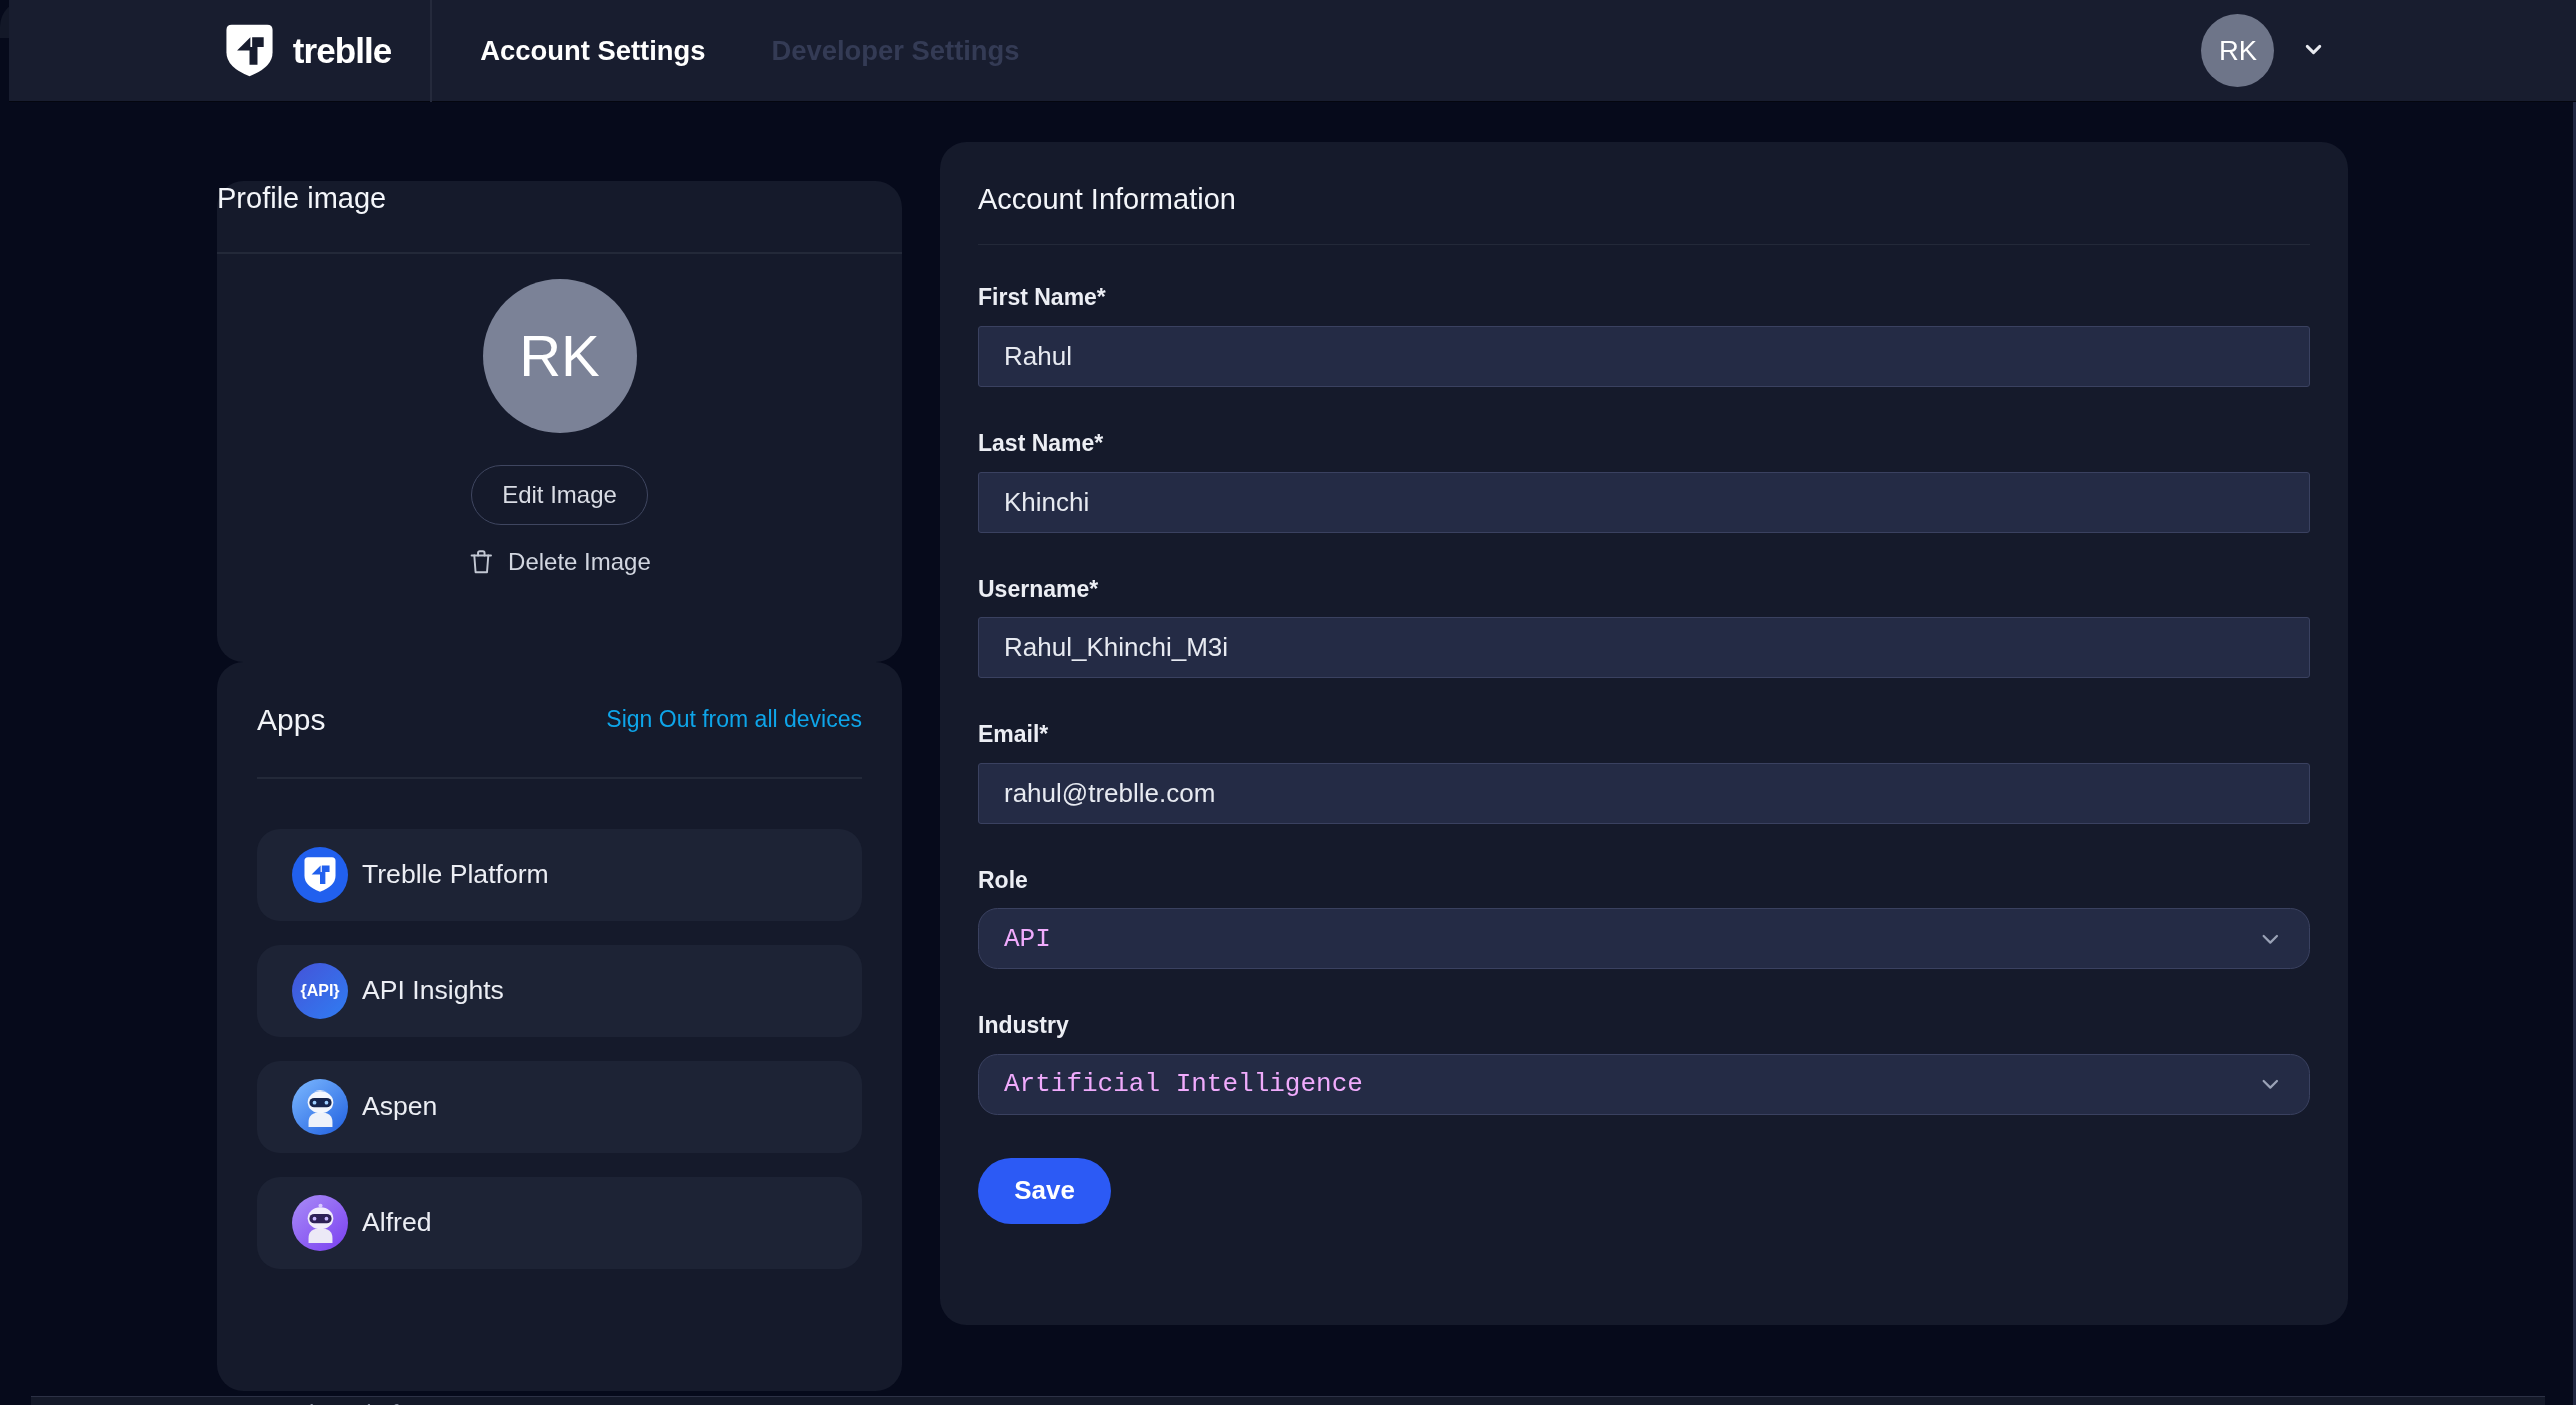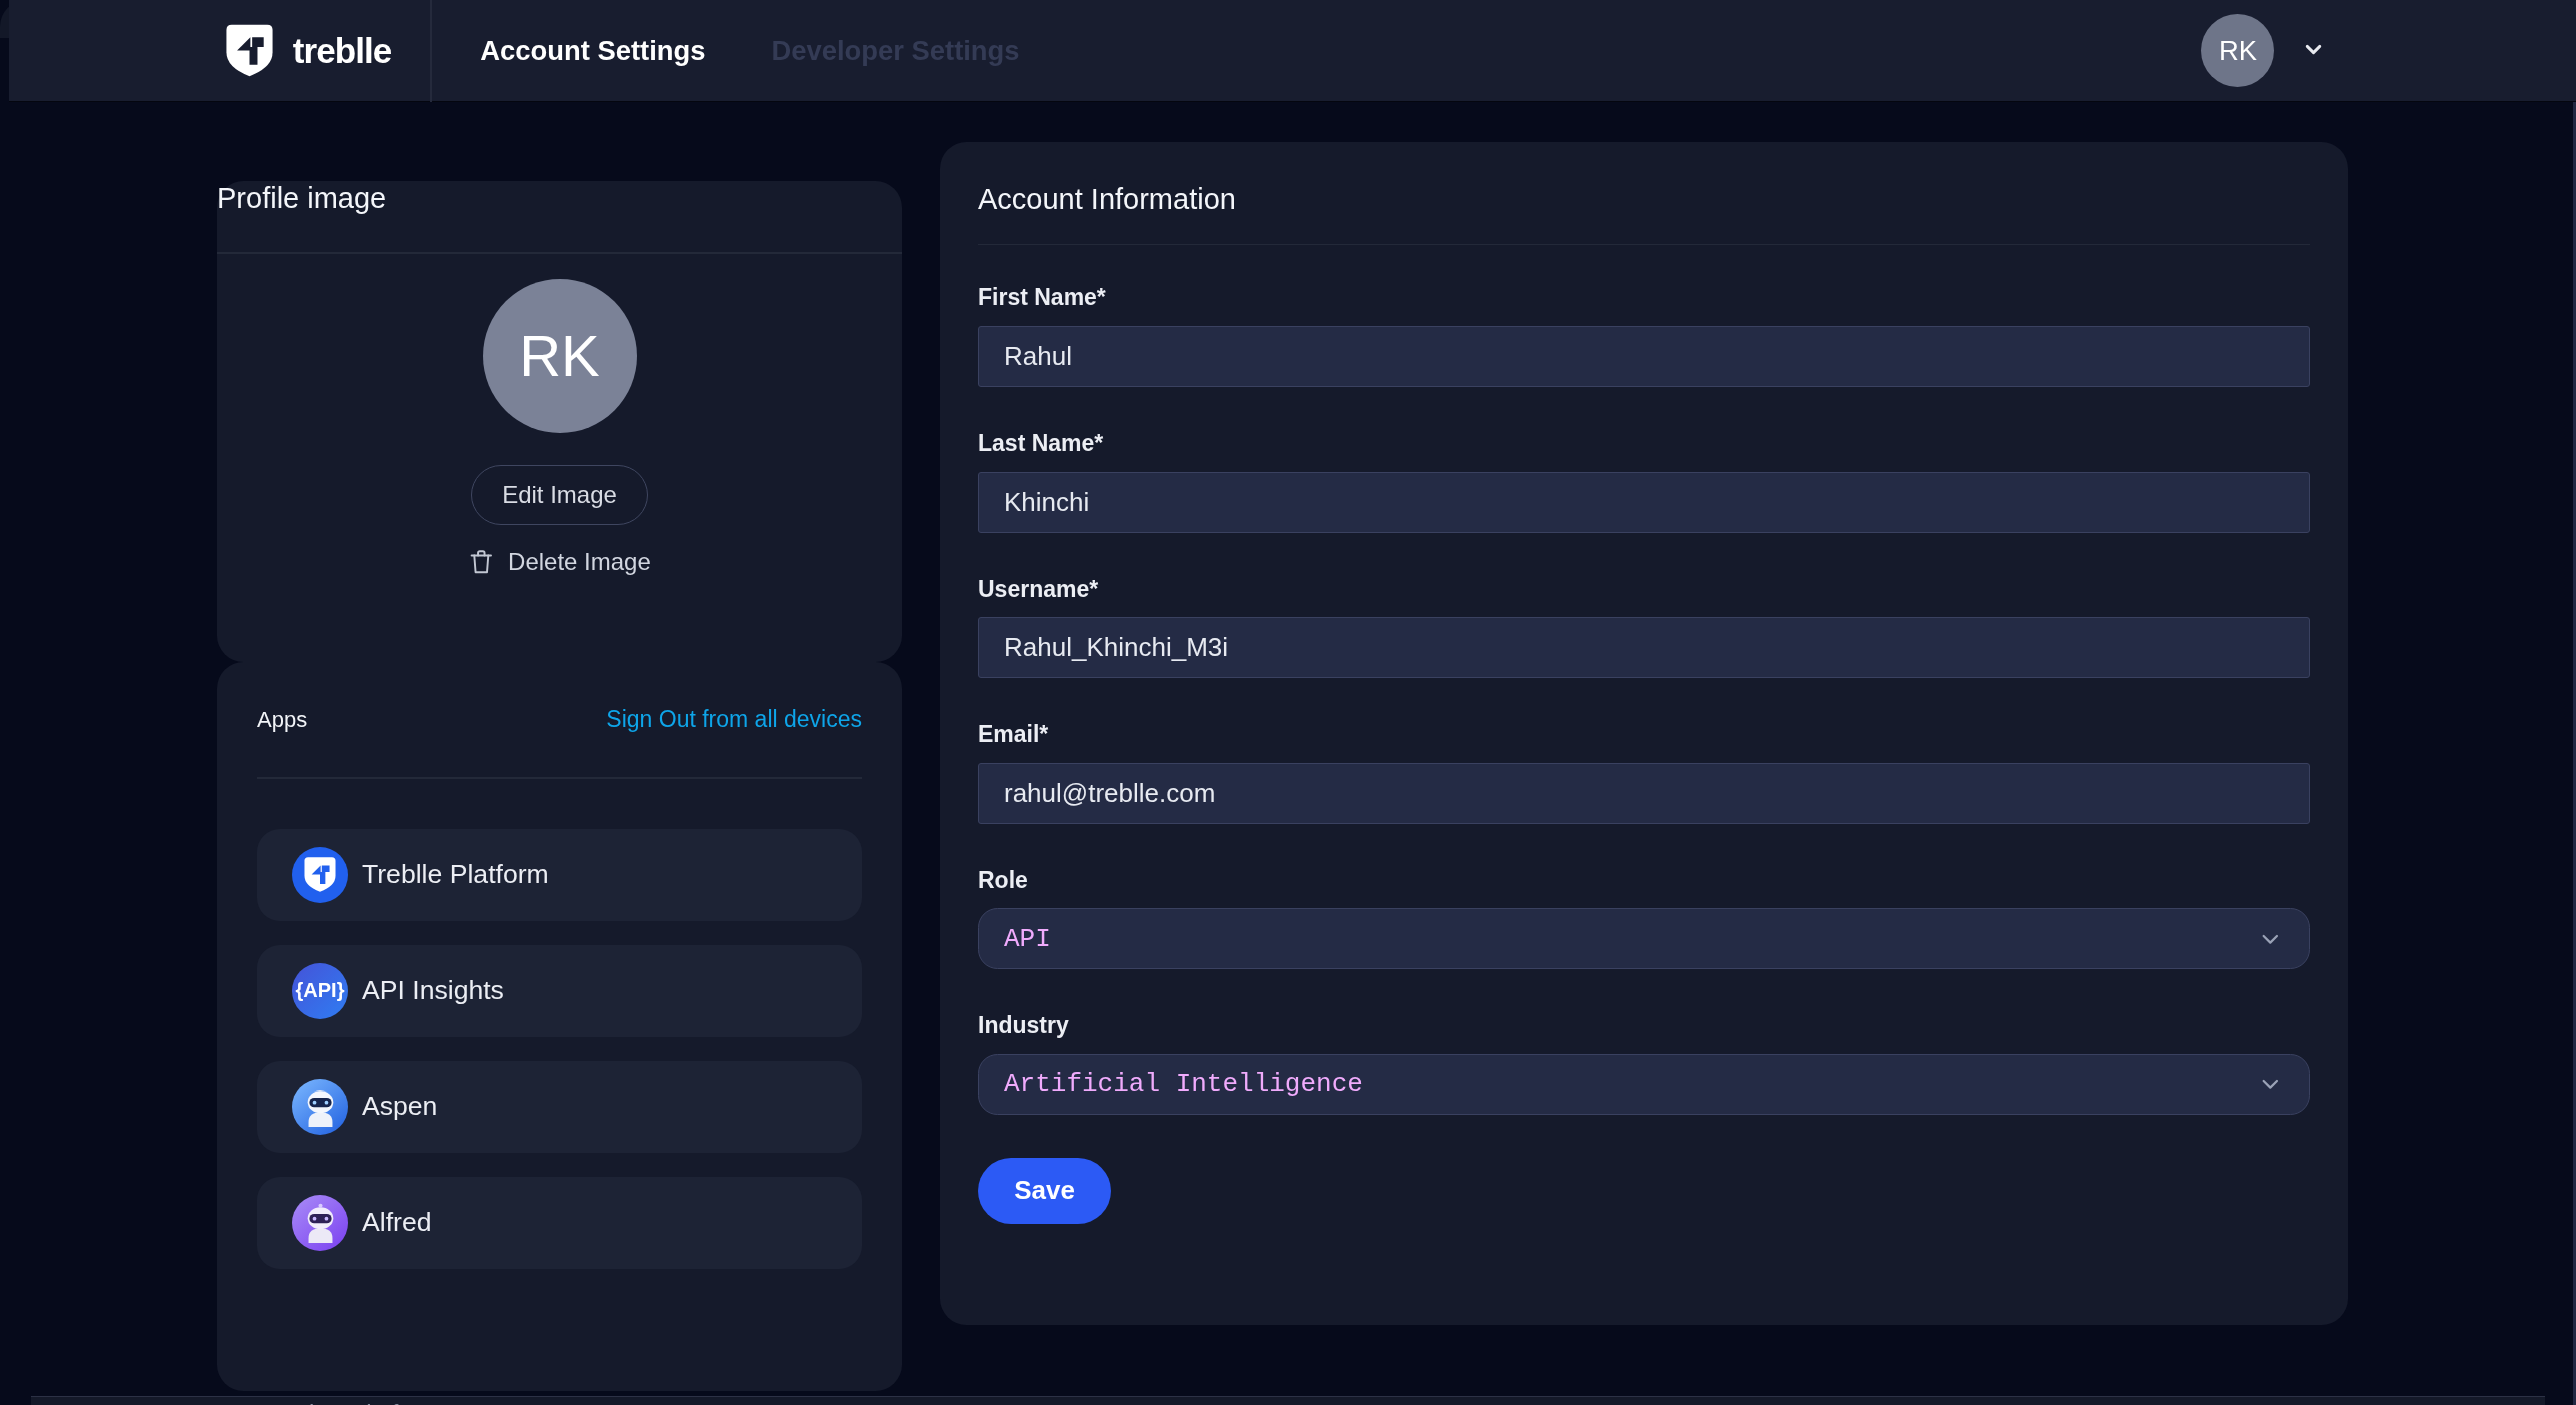--- a/index.html
+++ b/index.html
@@ -34,33 +34,33 @@
   .edit-btn{display:block;margin:32px auto 0;width:177px;height:60px;border-radius:30px;
             border:1.8px solid #3f4660;background:transparent;color:#d9dce4;font-size:24px;
             font-family:inherit;cursor:pointer;}
   .delete-row{margin-top:23px;display:flex;align-items:center;justify-content:center;gap:13.3px;
               color:#d2d6e0;font-size:24px;cursor:pointer;}
   .delete-row svg{width:26.6px;height:28px;}
 
   
   .apps-card{left:217px;top:662px;width:685px;height:729px;padding:40px;}
   .apps-head{display:flex;align-items:center;justify-content:space-between;}
-  .apps-title{font-size:22px;font-weight:500;line-height:35px;}
+  .apps-title{font-size:30px;font-weight:500;line-height:35px;}
   .signout{font-size:23px;color:#0ea5e9;cursor:pointer;}
   .apps-card .card-divider{margin-top:40px;}
   .app-list{margin-top:50px;display:flex;flex-direction:column;gap:24px;}
   .app-row{height:92px;background:#1d2335;border-radius:23px;display:flex;align-items:center;
            padding:0 35px;gap:14px;cursor:pointer;}
   .app-icon{width:56px;height:56px;border-radius:50%;flex:0 0 56px;display:flex;align-items:center;
             justify-content:center;overflow:hidden;position:relative;}
   .app-icon svg{width:41px;height:41px;}
   .icon-treblle{background:#2160ee;}
   .icon-treblle svg{width:34px;height:37px;}
   .icon-api{background:linear-gradient(135deg,#4553d8,#2f7df2);}
-  .icon-api span{font-size:20px;font-weight:bold;color:#fff;letter-spacing:0px;}
+  .icon-api span{font-size:16px;font-weight:bold;color:#fff;letter-spacing:0px;}
   .icon-aspen{background:linear-gradient(140deg,#7db9ff,#1f5fe0);}
   .icon-alfred{background:linear-gradient(140deg,#a98df7,#7a3ff0);}
   .app-name{font-size:26.6px;color:#eceef4;font-weight:500;}
 
   
   .account-card{left:940px;top:142px;width:1408px;height:1183px;padding:40px 38px;}
   .acct-sub{margin-top:18.6px;font-size:24px;color:#98a0b2;}
   .account-card .card-divider{margin-top:26.6px;}
   .form{margin-top:39px;}
   .fgroup{margin-bottom:43px;}

